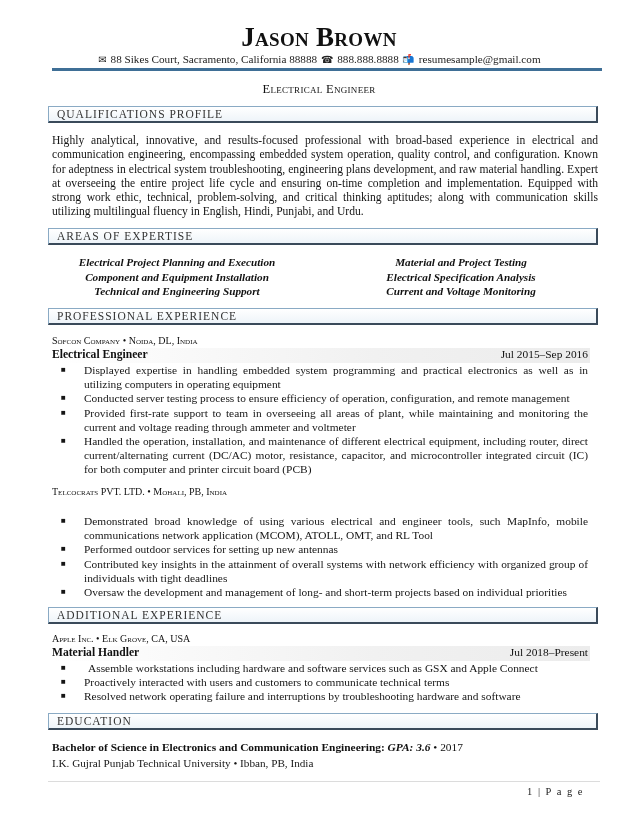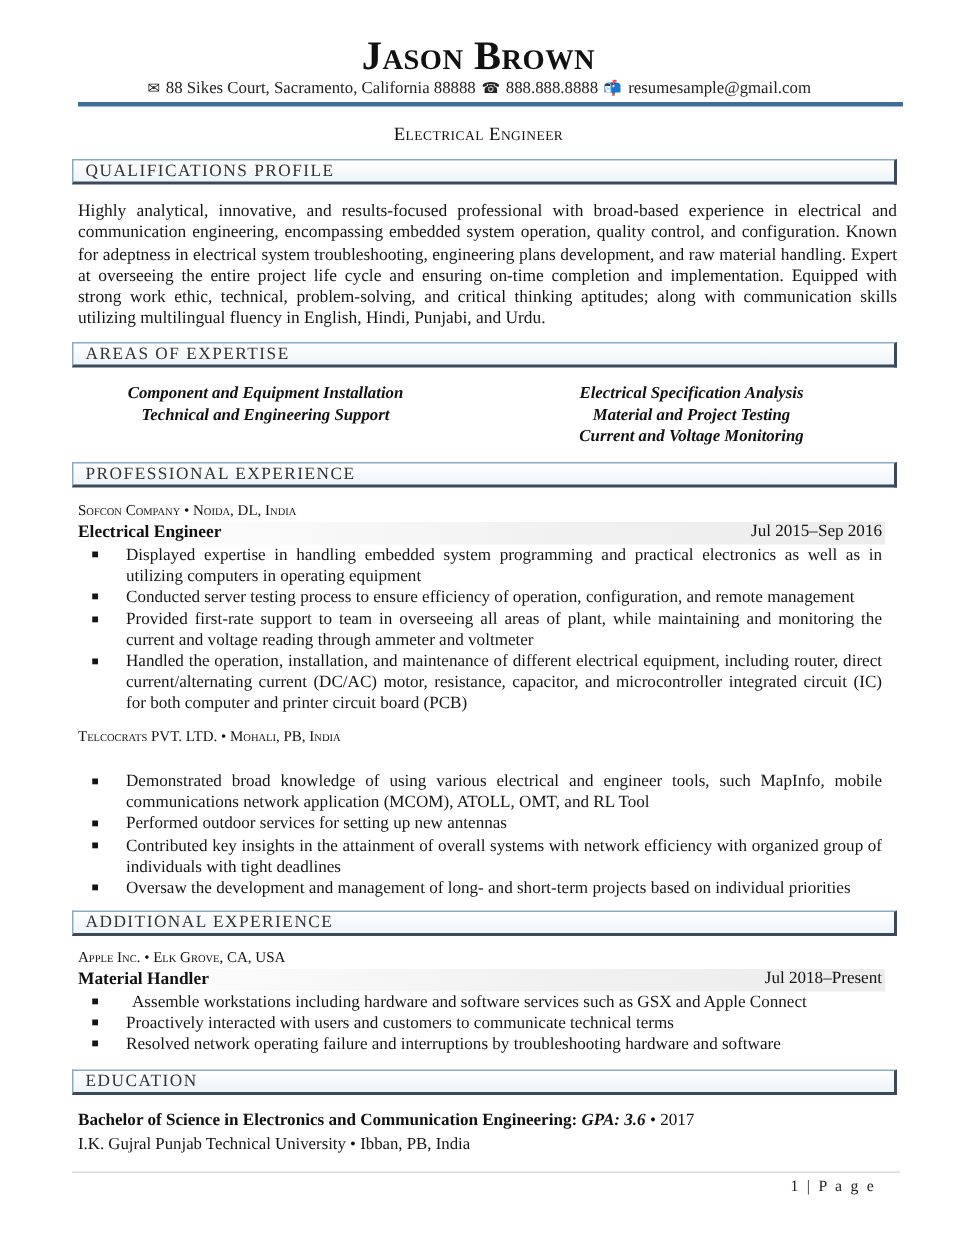--- a/index.html
+++ b/index.html
@@ -60,26 +60,27 @@
 
   <div class="sec" style="top:106px;padding-left:28px;">
     <span>QUALIFICATIONS PROFILE</span>
   </div>
   <div class="para" style="top:134px;">Highly analytical, innovative, and results-focused professional with broad-based experience in electrical and communication engineering, encompassing embedded system operation, quality control, and configuration. Known for adeptness in electrical system troubleshooting, engineering plans development, and raw material handling. Expert at overseeing the entire project life cycle and ensuring on-time completion and implementation. Equipped with strong work ethic, technical, problem-solving, and critical thinking aptitudes; along with communication skills utilizing multilingual fluency in English, Hindi, Punjabi, and Urdu.</div>
 
   <div class="sec" style="top:228px;">
     <span>AREAS OF EXPERTISE</span>
   </div>
   <div class="exp" style="left:62px; width:230px; top:255px;">
+    <div>Electrical Project Planning and Execution</div>
     <div>Component and Equipment Installation</div>
     <div>Technical and Engineering Support</div>
   </div>
   <div class="exp" style="left:350px; width:222px; top:255px;">
+    <div>Material and Project Testing</div>
     <div>Electrical Specification Analysis</div>
-    <div>Material and Project Testing</div>
     <div>Current and Voltage Monitoring</div>
   </div>
 
   <div class="sec" style="top:308px;text-align:center;">
     <span>PROFESSIONAL EXPERIENCE</span>
   </div>
 
   <div class="company" style="top:335px;">Sofcon Company • Noida, DL, India</div>
   <div class="jobrow" style="top:348px;">
     <span class="role">Electrical Engineer</span>

